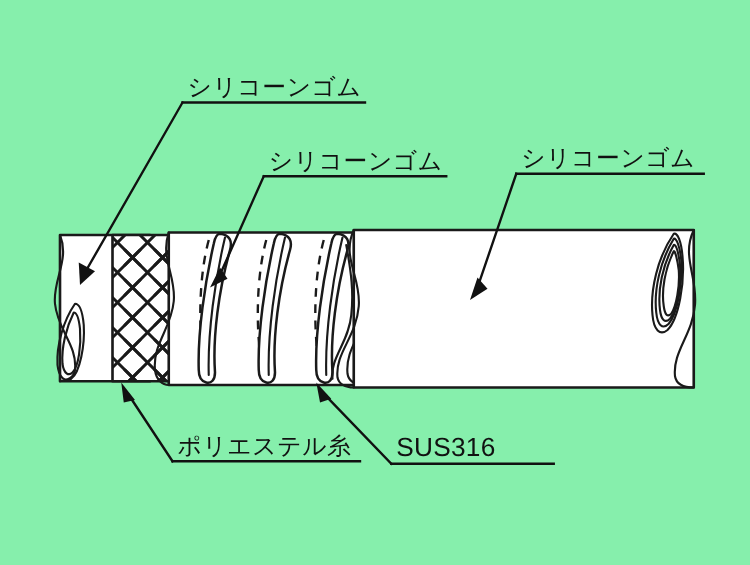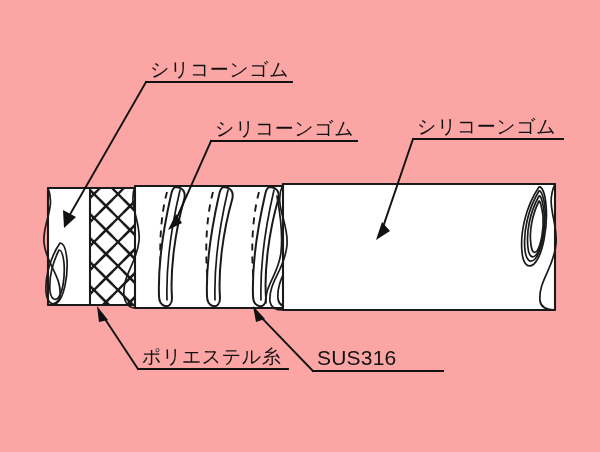--- a/index.html
+++ b/index.html
@@ -4,21 +4,21 @@
 <style>
   html, body {
     margin: 0;
     padding: 0;
     background: #ffffff;
   }
   #page {
     position: relative;
     width: 600px;
     height: 452px;
-    background: #fca5a5;
+    background: #86efac;
     overflow: hidden;
     font-family: "Liberation Sans", "DejaVu Sans", sans-serif;
   }
   #diagram {
     position: absolute;
     left: 0;
     top: 0;
     width: 600px;
     height: 452px;
     display: block;

